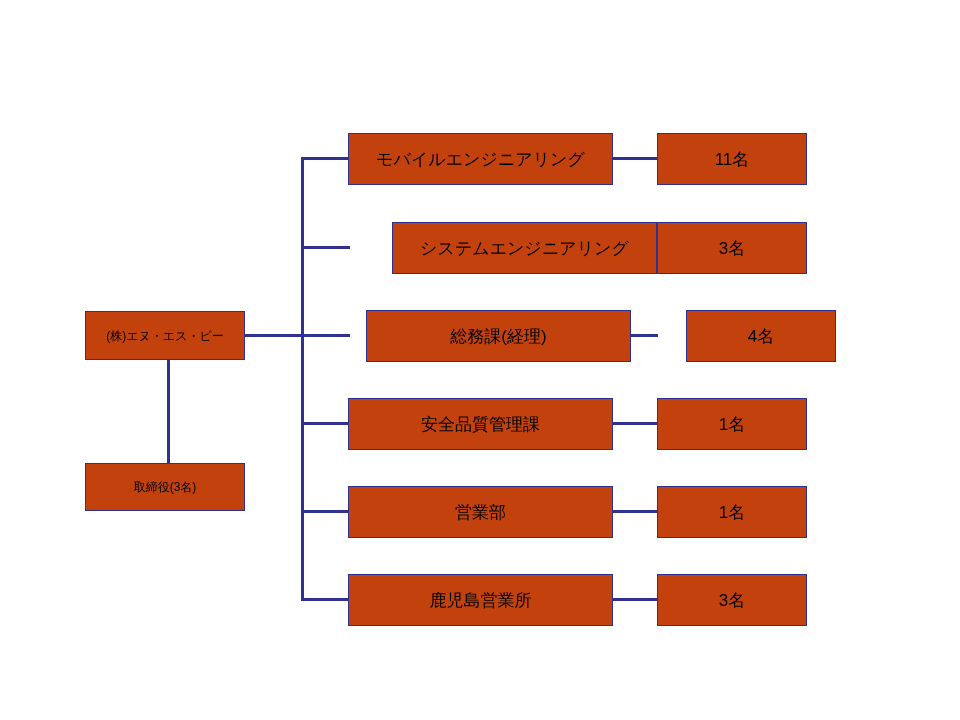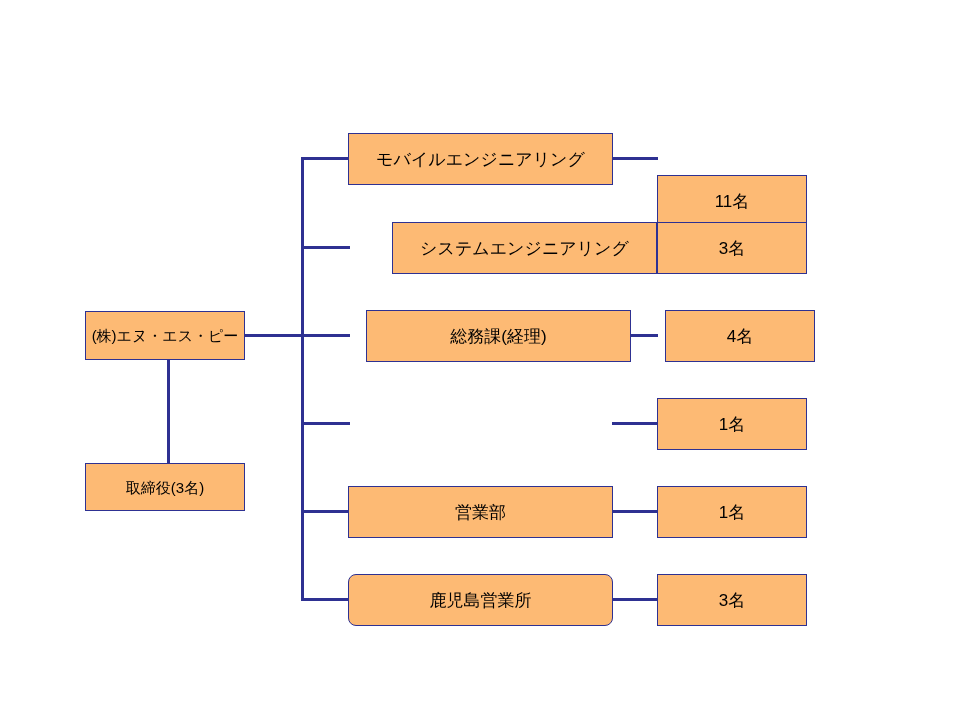--- a/index.html
+++ b/index.html
@@ -15,34 +15,34 @@
     position: relative;
     width: 960px;
     height: 720px;
     background: #ffffff;
     overflow: hidden;
   }
   .node-box {
     position: absolute;
     box-sizing: border-box;
     border: 1px solid #2E3192;
-    background: #fdba74;
+    background: #c2410c;
     display: flex;
     align-items: center;
     justify-content: center;
     color: #000000;
     font-size: 17px;
     line-height: 1;
     letter-spacing: 0px;
     white-space: nowrap;
     z-index: 2;
   }
   .node-box.root-node,
   .node-box.director-node {
-    font-size: 15px;
+    font-size: 12px;
   }
   .node-box.dept-node {
     font-size: 17px;
   }
   .node-box.count-node {
     font-size: 17px;
   }
   .connector {
     position: absolute;
     background: #2E3192;
@@ -66,39 +66,40 @@
 
   <div class="node-box director-node" style="left:85px; top:463px; width:160px; height:48px;">取締役(3名)</div>
 
   <div class="connector h" style="left:244px; top:334px; width:60px;"></div>
 
   <div class="connector v" style="left:301px; top:157px; height:444px;"></div>
 
   <div class="connector h" style="left:301px; top:157px; width:49px;"></div>
   <div class="node-box dept-node" style="left:348px; top:133px; width:265px; height:52px;">モバイルエンジニアリング</div>
   <div class="connector h" style="left:612px; top:157px; width:46px;"></div>
-  <div class="node-box count-node" style="left:657px; top:133px; width:150px; height:52px;margin-top:42px;">11名</div>
+  <div class="node-box count-node" style="left:657px; top:133px; width:150px; height:52px;">11名</div>
 
   <div class="connector h" style="left:301px; top:246px; width:49px;"></div>
   <div class="node-box dept-node" style="left:348px; top:222px; width:265px; height:52px;margin-left:44px;">システムエンジニアリング</div>
   <div class="connector h" style="left:612px; top:246px; width:46px;"></div>
   <div class="node-box count-node" style="left:657px; top:222px; width:150px; height:52px;">3名</div>
 
   <div class="connector h" style="left:301px; top:334px; width:49px;"></div>
   <div class="node-box dept-node" style="left:348px; top:310px; width:265px; height:52px;margin-left:18px;">総務課(経理)</div>
   <div class="connector h" style="left:612px; top:334px; width:46px;"></div>
-  <div class="node-box count-node" style="left:665px; top:310px; width:150px; height:52px;">4名</div>
+  <div class="node-box count-node" style="left:686px; top:310px; width:150px; height:52px;">4名</div>
 
   <div class="connector h" style="left:301px; top:422px; width:49px;"></div>
+  <div class="node-box dept-node" style="left:348px; top:398px; width:265px; height:52px;">安全品質管理課</div>
   <div class="connector h" style="left:612px; top:422px; width:46px;"></div>
   <div class="node-box count-node" style="left:657px; top:398px; width:150px; height:52px;">1名</div>
 
   <div class="connector h" style="left:301px; top:510px; width:49px;"></div>
   <div class="node-box dept-node" style="left:348px; top:486px; width:265px; height:52px;">営業部</div>
   <div class="connector h" style="left:612px; top:510px; width:46px;"></div>
   <div class="node-box count-node" style="left:657px; top:486px; width:150px; height:52px;">1名</div>
 
   <div class="connector h" style="left:301px; top:598px; width:49px;"></div>
-  <div class="node-box dept-node" style="left:348px; top:574px; width:265px; height:52px;border-radius:8px;">鹿児島営業所</div>
+  <div class="node-box dept-node" style="left:348px; top:574px; width:265px; height:52px;">鹿児島営業所</div>
   <div class="connector h" style="left:612px; top:598px; width:46px;"></div>
   <div class="node-box count-node" style="left:657px; top:574px; width:150px; height:52px;">3名</div>
 
 </div>
 
 </body></html>

